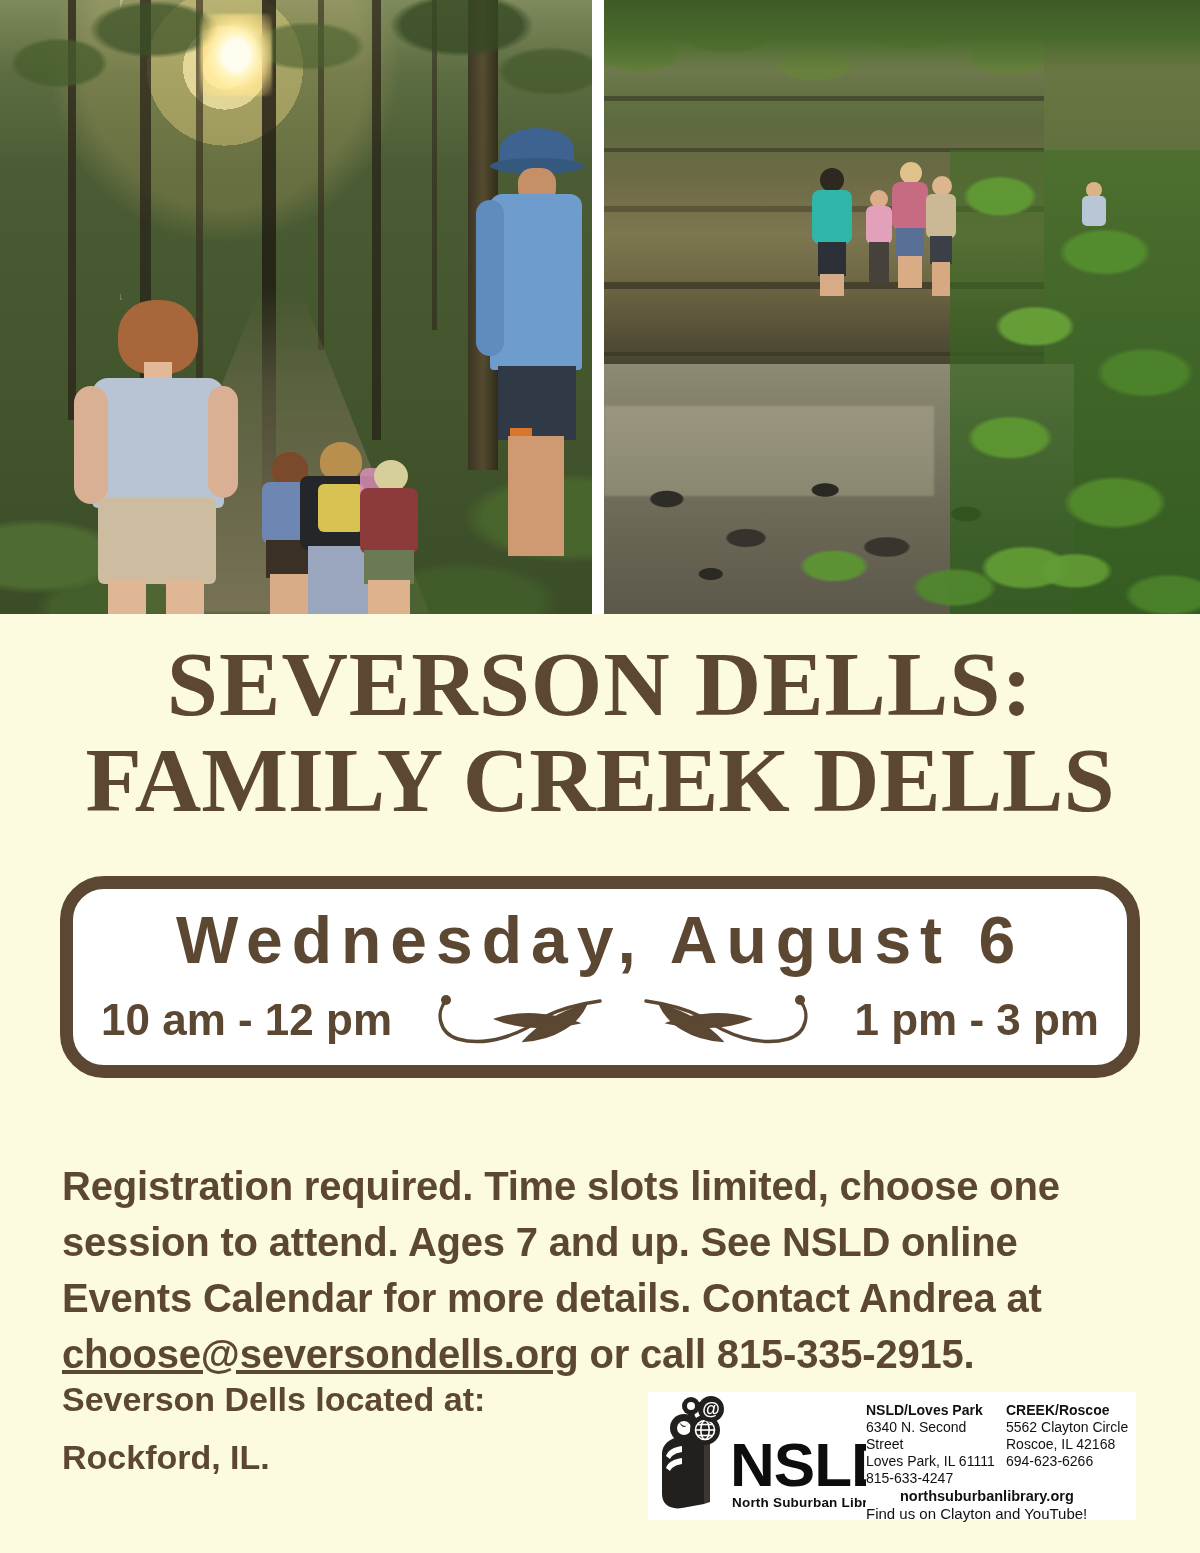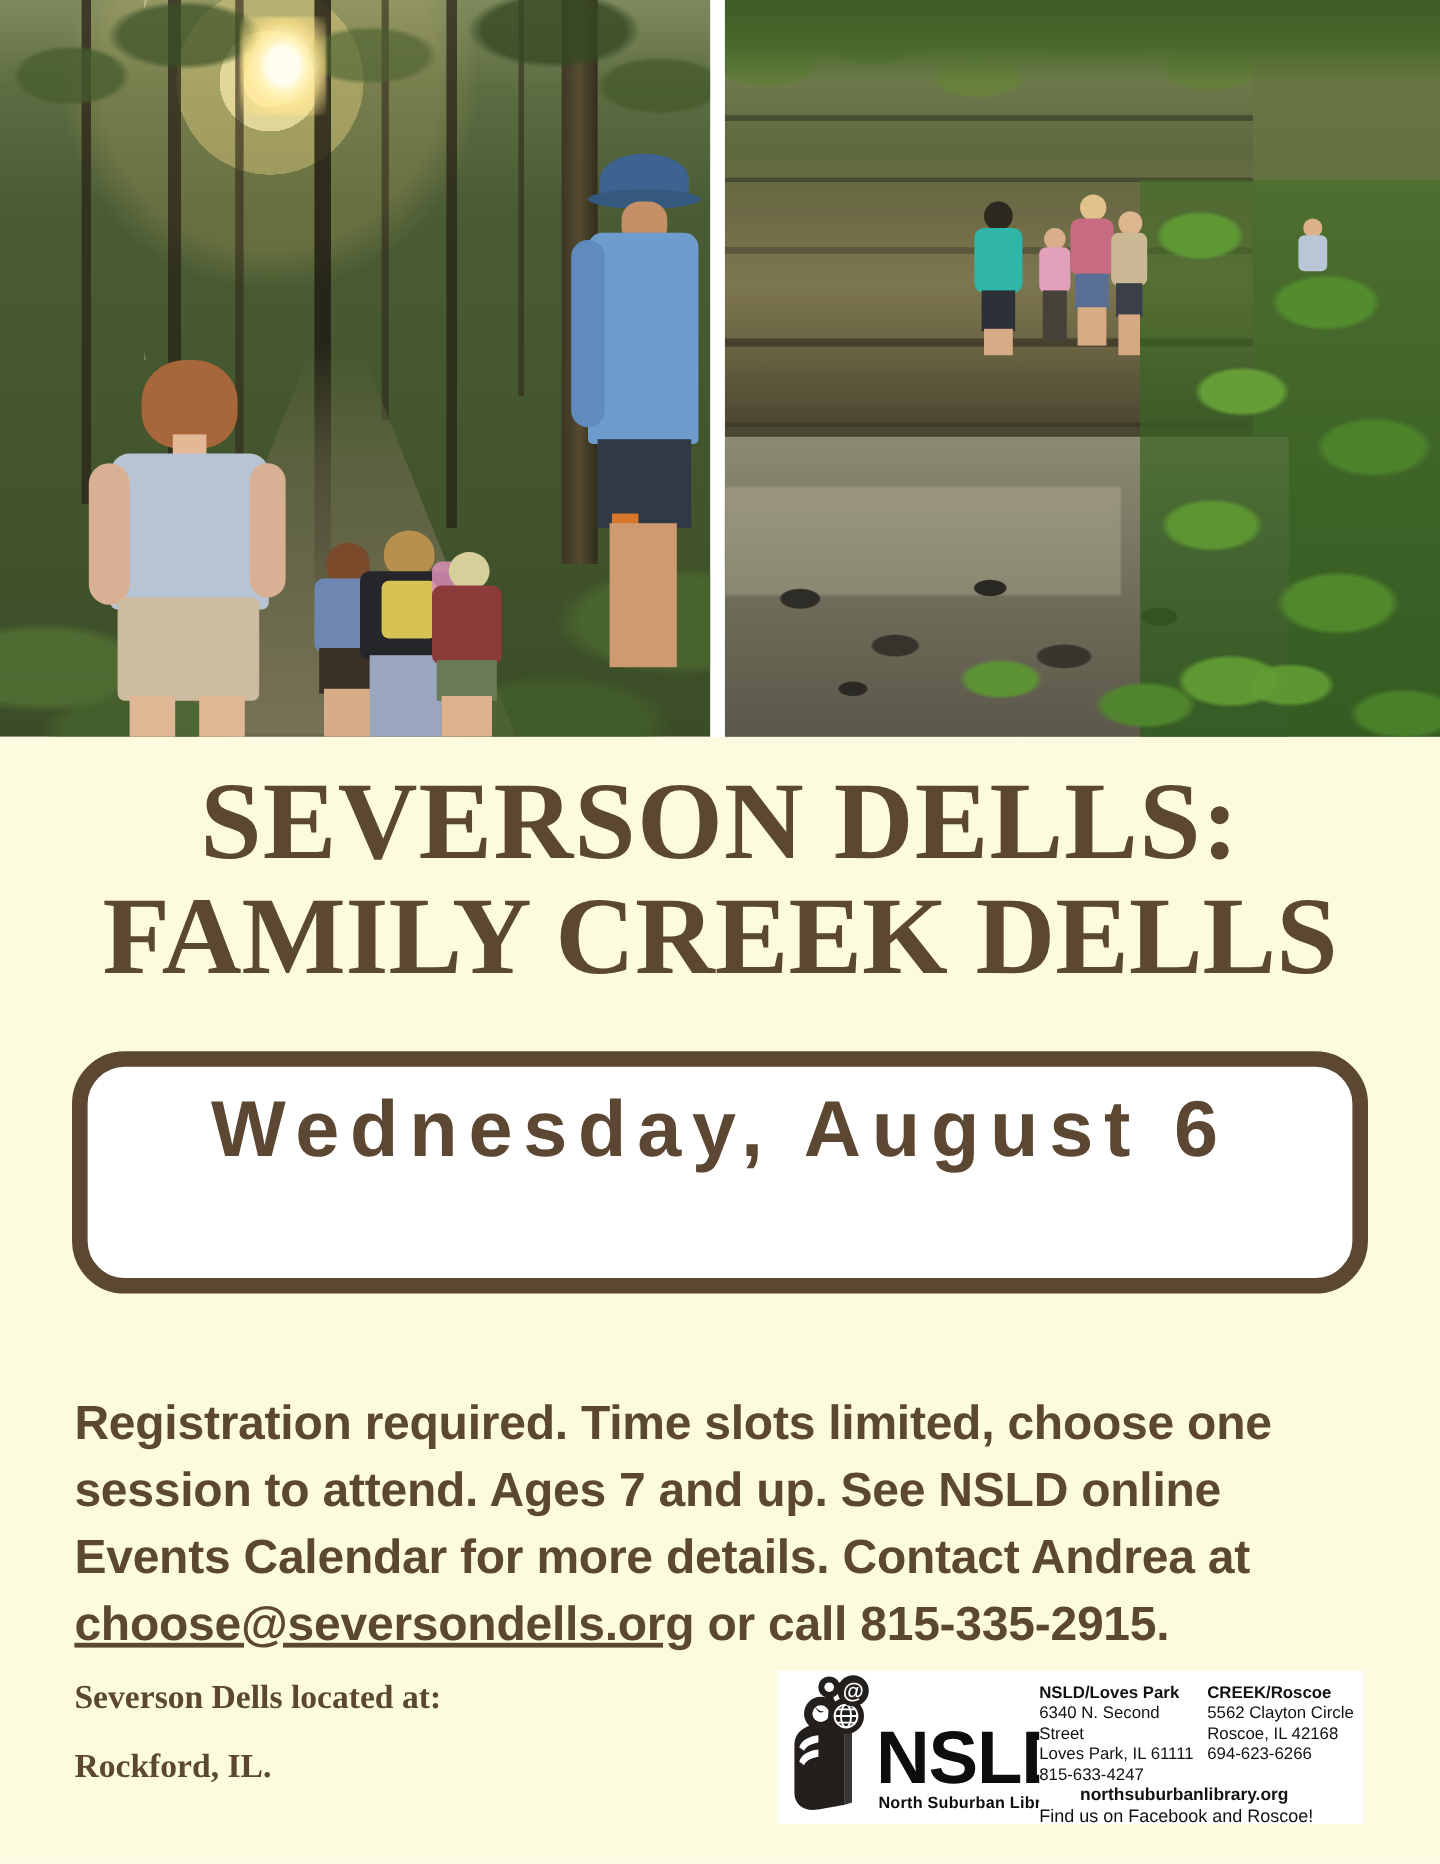--- a/index.html
+++ b/index.html
@@ -269,23 +269,23 @@
     font-weight:bold;
     font-size:40px;line-height:56px;
     letter-spacing:-0.2px;
   }
   .body-copy .eml{text-decoration:underline;}
 
   
   .address{
     position:absolute;left:62px;top:1370px;width:600px;
     color:#5C4733;
-    font-family:Liberation Serif, serif;
+    font-family:Liberation Sans, sans-serif;
     font-weight:bold;
-    font-size:28px;line-height:58px;margin-top:16px;
+    font-size:34px;line-height:58px;
   }
 
   
   .logo-block{
     position:absolute;left:648px;top:1392px;width:488px;height:128px;
     background:#ffffff;
     display:flex;align-items:flex-start;
   }
   .logo-mark{width:218px;height:128px;position:relative;flex:none;}
   .logo-info{
@@ -403,20 +403,38 @@
   </div>
 </div>
 
 <div class="title">
   <span>SEVERSON DELLS:</span>
   <span class="l2">FAMILY CREEK DELLS</span>
 </div>
 
 <div class="datebox">
   <div class="dateline">Wednesday, August 6</div>
+  <div class="timerow">
+    <div class="timeslot">10 am - 12 pm</div>
+    <svg class="flourish" viewBox="0 0 390 62">
+      <g fill="none" stroke="#5C4733" stroke-width="3.4" stroke-linecap="round">
+        <path d="M18 12 C8 22 10 44 30 50 C58 58 92 46 116 28"></path>
+        <path d="M68 30 C92 22 122 24 150 34 C124 40 92 40 68 30 Z" fill="#5C4733" stroke-width="2"></path>
+        <path d="M96 52 C110 36 134 22 158 16 C150 34 128 50 96 52 Z" fill="#5C4733" stroke-width="2"></path>
+        <path d="M116 28 C136 18 158 14 172 12"></path>
+        <path d="M372 12 C382 22 380 44 360 50 C332 58 298 46 274 28"></path>
+        <path d="M322 30 C298 22 268 24 240 34 C266 40 298 40 322 30 Z" fill="#5C4733" stroke-width="2"></path>
+        <path d="M294 52 C280 36 256 22 232 16 C240 34 262 50 294 52 Z" fill="#5C4733" stroke-width="2"></path>
+        <path d="M274 28 C254 18 232 14 218 12"></path>
+      </g>
+      <circle cx="18" cy="11" r="5" fill="#5C4733"></circle>
+      <circle cx="372" cy="11" r="5" fill="#5C4733"></circle>
+    </svg>
+    <div class="timeslot">1 pm - 3 pm</div>
+  </div>
 </div>
 
 <p class="body-copy">
   <span>Registration required. Time slots limited, choose one session to attend. Ages 7 and up. See NSLD online Events Calendar for more details. Contact Andrea at </span><span class="eml">choose@seversondells.org</span><span> or call 815-335-2915.</span>
 </p>
 
 <div class="address">
   <div>Severson Dells located at:</div>
   <div>Rockford, IL.</div>
 </div>
@@ -464,15 +482,15 @@
         <div>815-633-4247</div>
       </div>
       <div class="loginfo-col second">
         <div class="lb">CREEK/Roscoe</div>
         <div>5562 Clayton Circle</div>
         <div>Roscoe, IL  42168</div>
         <div>694-623-6266</div>
       </div>
     </div>
     <div class="logo-web">northsuburbanlibrary.org</div>
-    <div class="logo-social">Find us on Facebook and Roscoe!</div>
+    <div class="logo-social">Find us on Clayton and YouTube!</div>
   </div>
 </div>
 
 </body></html>

